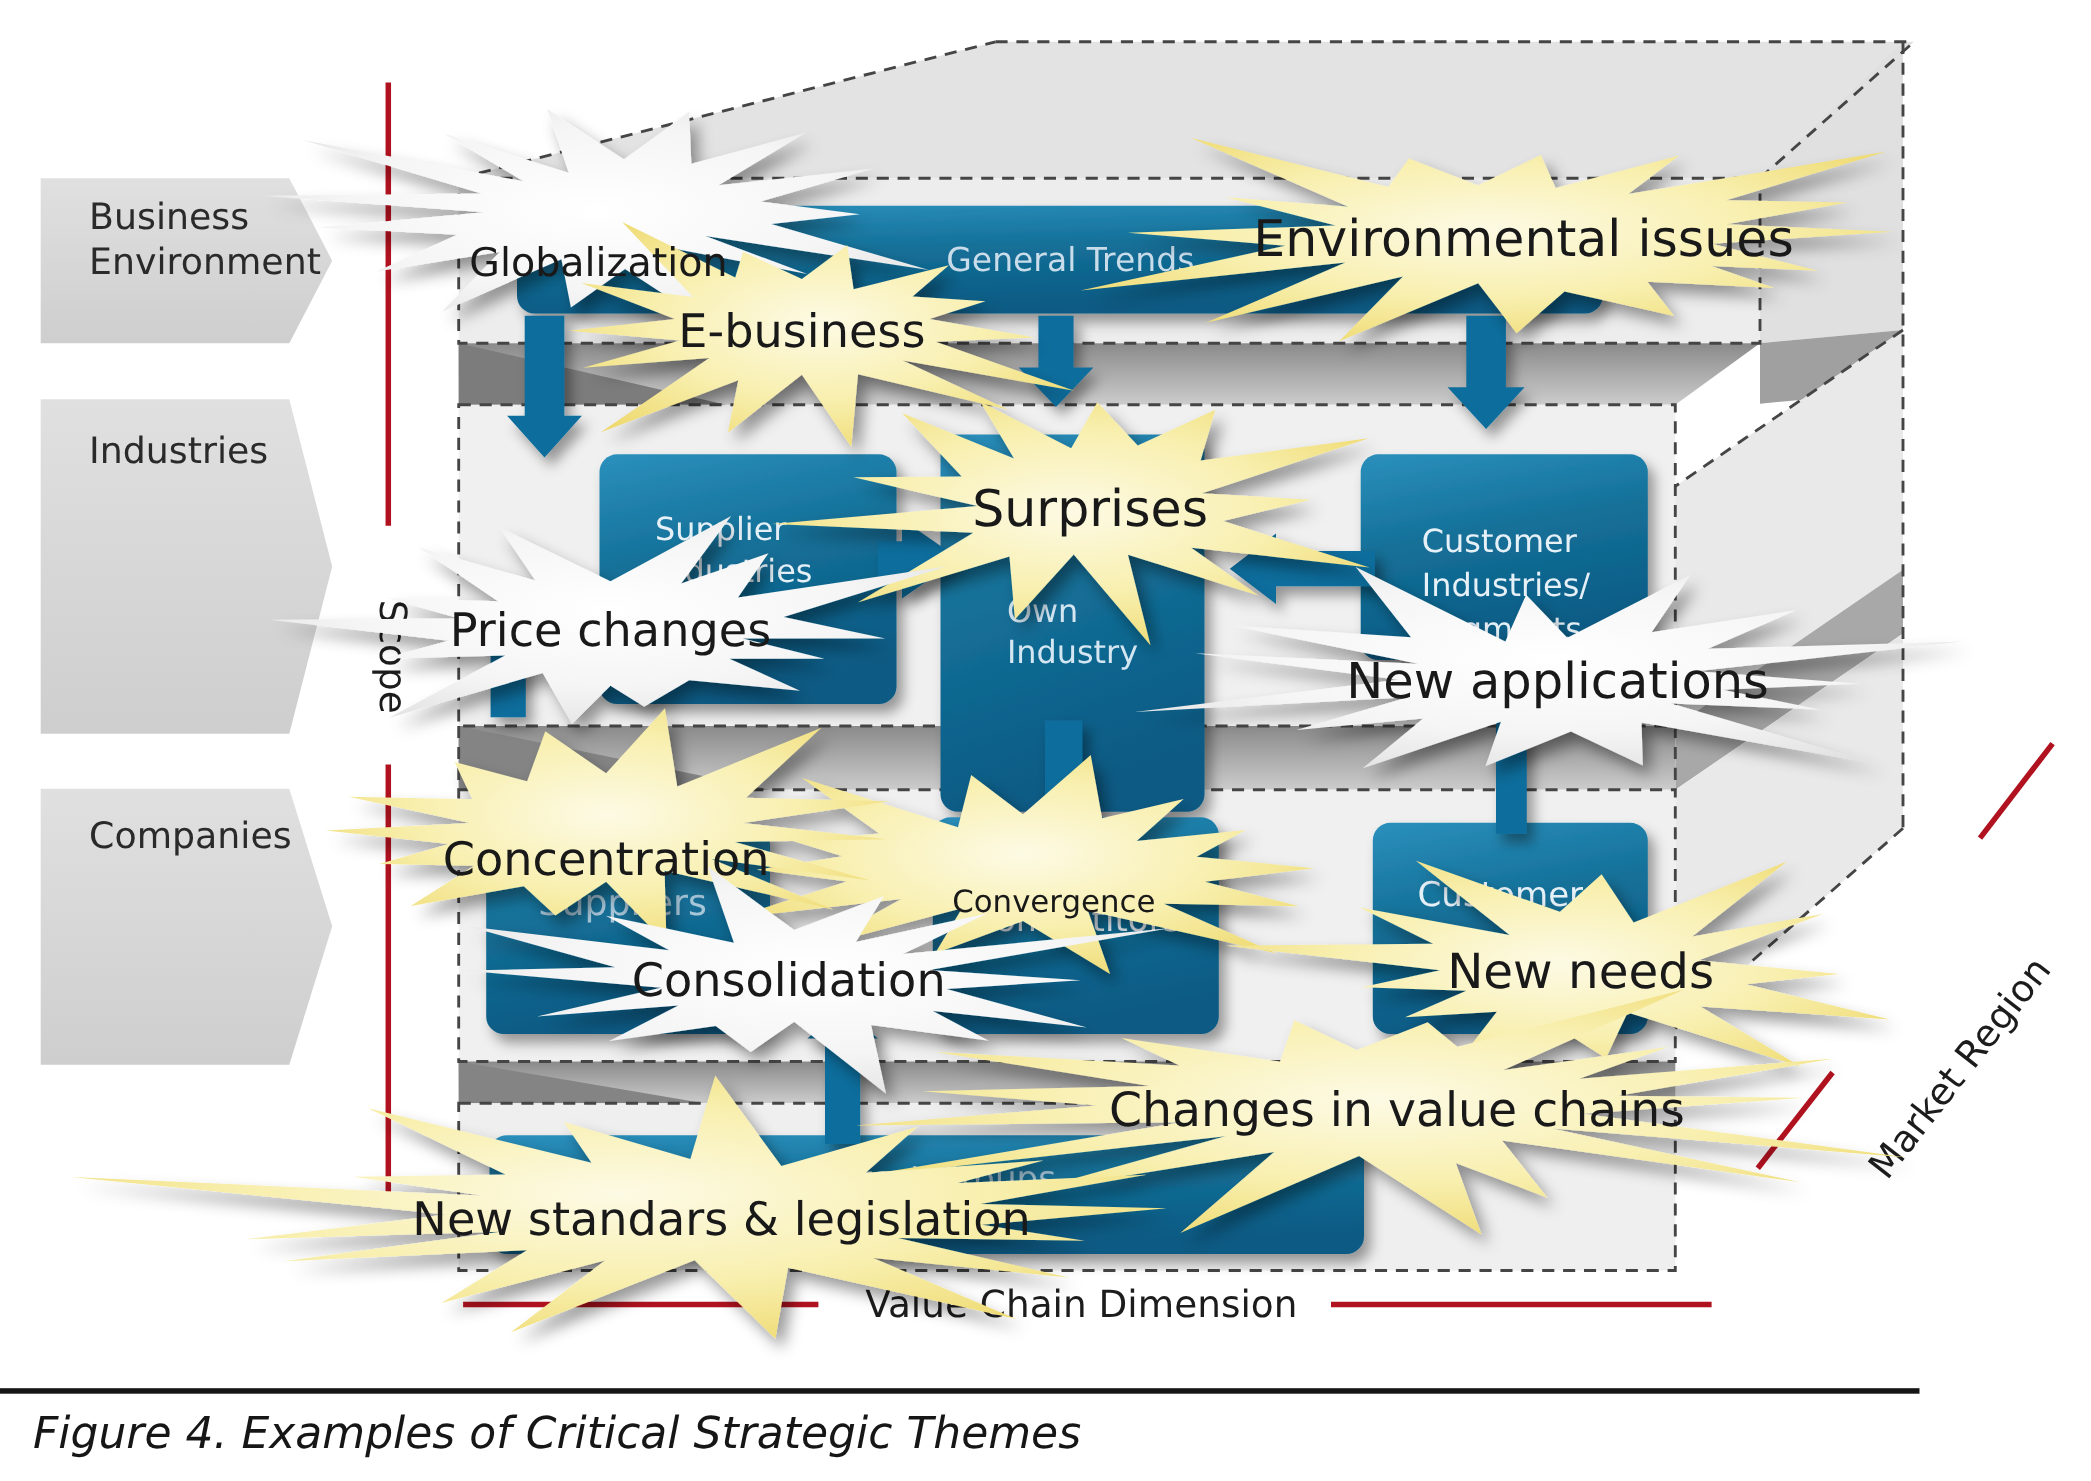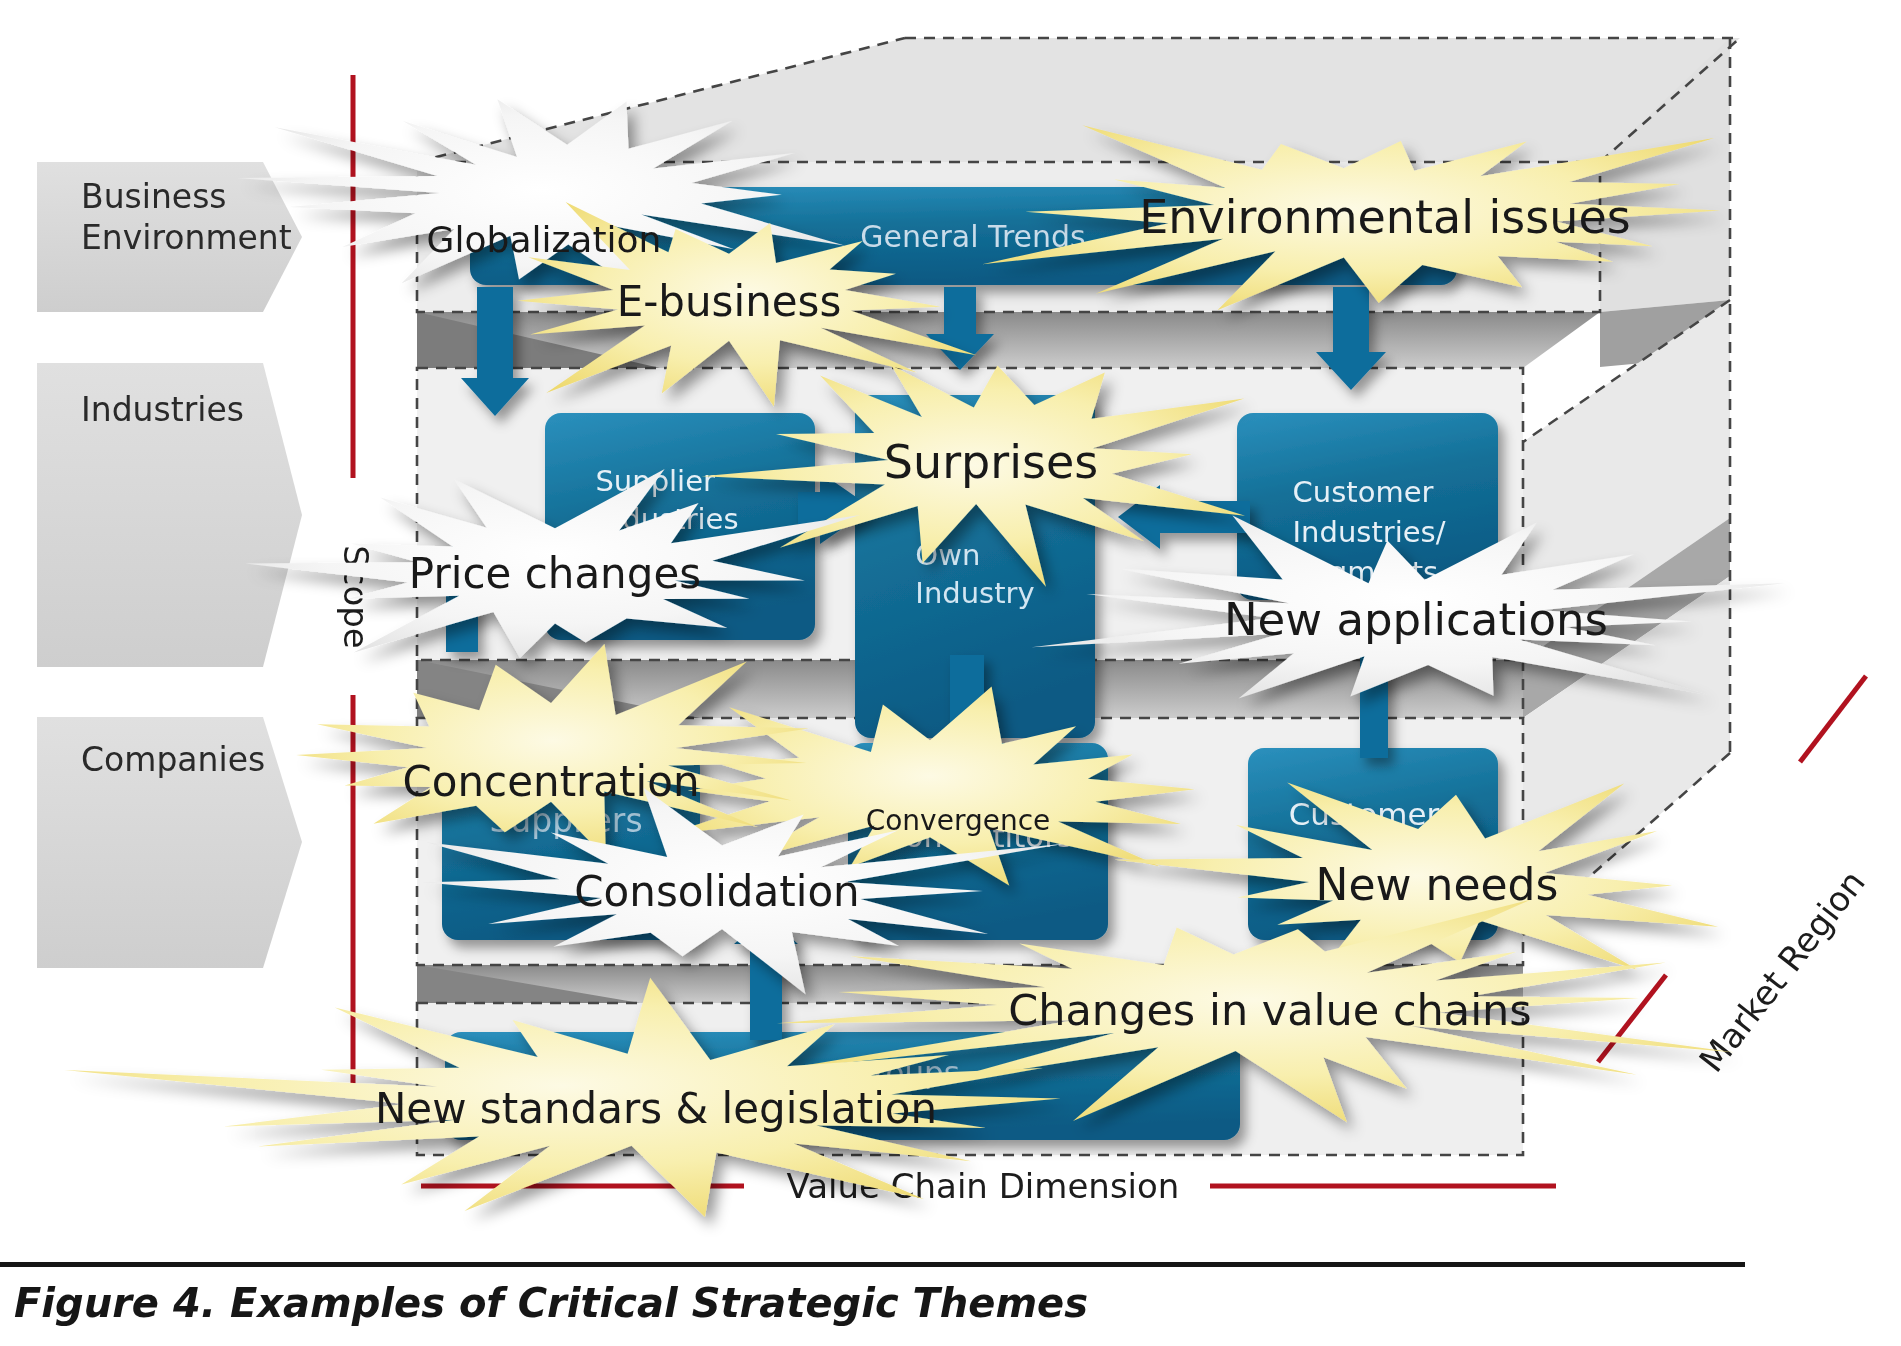--- a/index.html
+++ b/index.html
@@ -181,14 +181,14 @@
   <div class="burst-txt" style="left:991px;top:462px;font-size:46px;">Surprises</div>
   <div class="burst-txt" style="left:555px;top:573px;font-size:42px;">Price changes</div>
   <div class="burst-txt" style="left:1416px;top:619px;font-size:45px;">New applications</div>
   <div class="burst-txt" style="left:930px;top:820px;font-size:28px;margin-left:28px;">Convergence</div>
   <div class="burst-txt" style="left:551px;top:760px;font-size:42px;margin-top:21px;">Concentration</div>
   <div class="burst-txt" style="left:717px;top:891px;font-size:42px;">Consolidation</div>
   <div class="burst-txt" style="left:1437px;top:884px;font-size:44px;">New needs</div>
   <div class="burst-txt" style="left:1270px;top:1010px;font-size:43px;">Changes in value chains</div>
   <div class="burst-txt" style="left:656px;top:1108px;font-size:42px;">New standars &amp; legislation</div>
 
-  <div class="caption" style="left:14px;top:1280px;font-weight:bold;">Figure 4. Examples of Critical Strategic Themes</div>
+  <div class="caption" style="left:30px;top:1280px;">Figure 4. Examples of Critical Strategic Themes</div>
 </div>
 
 </body></html>

